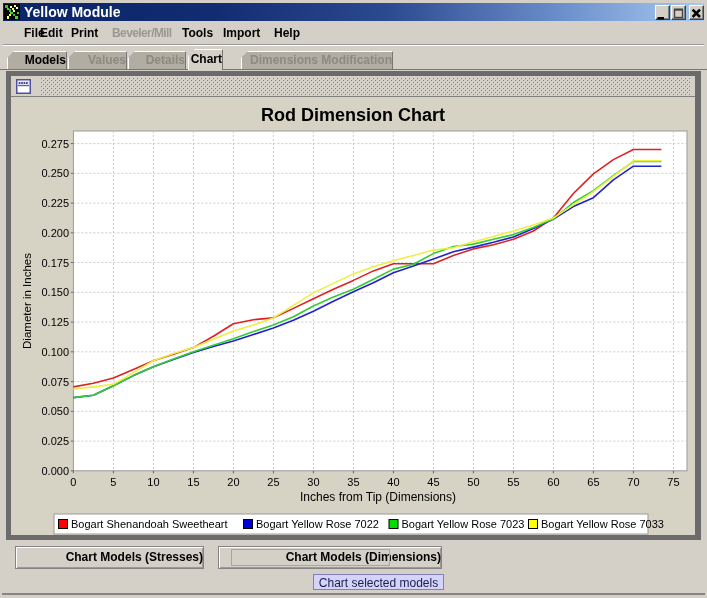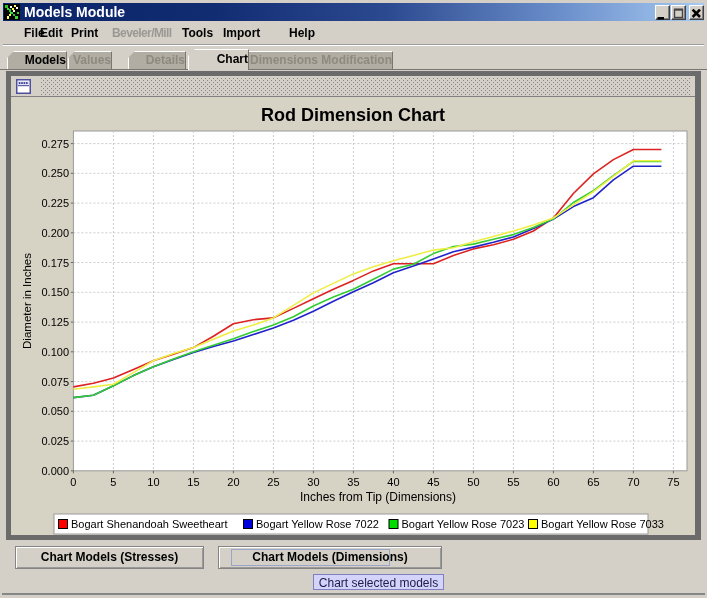--- a/index.html
+++ b/index.html
@@ -6,21 +6,21 @@
 #titlebar{left:3px;top:3px;width:701px;height:18px;background:linear-gradient(90deg,#0a246a 0%,#122c72 30%,#2c4a90 55%,#6c90cc 80%,#a6caf0 100%)}
 #title{left:24px;top:3px;height:18px;line-height:19px;color:#fff;font-size:14px;font-weight:bold}
 .wbtn{top:5px;width:15px;height:15px;background:#d4d0c8;border-top:1px solid #fff;border-left:1px solid #fff;border-right:1px solid #404040;border-bottom:1px solid #404040;box-shadow:inset -1px -1px 0 #808080}
 #menubar{left:3px;top:22px;width:701px;height:23px;background:#d4d0c8;border-bottom:1px solid #9a9a9a;box-shadow:0 1px 0 #ffffff}
 .mi{position:absolute;top:22px;height:22px;line-height:22px;font-size:12px;font-weight:bold;color:#000}
 #tabline{left:0;top:69px;width:707px;height:1px;background:#7a7572}
 .tab{position:absolute;font-size:12px;font-weight:bold;text-align:right;background:#b1ada3;border-top:1px solid #fff;border-left:1px solid #fff;border-right:1px solid #7a7572;clip-path:polygon(0 7px,7px 0,100% 0,100% 100%,0 100%)}
 #frame{left:6px;top:71px;width:695px;height:469px;background:#6b6b6b}
 #toolbar{left:11px;top:76px;width:684px;height:21px;background:#d4d0c8;border-bottom:1px solid #808080}
 
-.btn{top:546px;height:23px;background:#d4d0c8;border:1px solid #848484;box-shadow:inset 1px 1px 0 #fff,inset -1px -1px 0 #9a9a9a;font-size:12px;font-weight:bold;text-align:center;line-height:21px;color:#000}
+.btn{top:546px;height:23px;background:#d4d0c8;border:1px solid #848484;box-shadow:inset 1px 1px 0 #fff,inset -1px -1px 0 #9a9a9a;font-size:12px;font-weight:bold;text-align:right;line-height:21px;color:#000}
 #focus{left:231px;top:549px;width:159px;height:17px;border:1px solid #9aa6c8}
 #tooltip{left:313px;top:574px;width:131px;height:16px;background:#d4d4fa;border:1px solid #8080c0;font-size:12px;color:#202050;text-align:center;line-height:16px}
 #botline{left:2px;top:593px;width:703px;height:2px;background:#868686}
 </style></head>
 <body>
 <div class="abs" id="titlebar"></div>
 <svg class="abs" style="left:4px;top:4px" width="16" height="16" viewBox="0 0 16 16">
 <rect width="16" height="16" fill="#000"></rect>
 <rect x="1" y="1" width="3" height="3" fill="#22cc22"></rect>
     <rect x="3" y="4" width="2" height="2" fill="#33dd33"></rect>
@@ -30,45 +30,45 @@
     <rect x="11" y="12" width="3" height="3" fill="#33dd33"></rect>
 <rect x="10" y="1" width="2" height="2" fill="#ffff66"></rect>
     <rect x="12" y="3" width="2" height="2" fill="#ffffff"></rect>
 <rect x="8" y="4" width="2" height="2" fill="#ffff44"></rect>
     <rect x="9" y="6" width="2" height="2" fill="#ffffcc"></rect>
 <rect x="5" y="10" width="2" height="2" fill="#ffff44"></rect>
     <rect x="3" y="12" width="2" height="3" fill="#ffff66"></rect>
 <rect x="13" y="8" width="2" height="2" fill="#22dd22"></rect>
     <rect x="6" y="2" width="2" height="2" fill="#ffffff"></rect>
 </svg>
-<div class="abs" id="title">Models Module</div>
+<div class="abs" id="title">Yellow Module</div>
 <div class="abs wbtn" style="left:655px"><svg width="13" height="13" viewBox="0 0 13 13">
       <rect x="1.5" y="10" width="6.5" height="2.5" fill="#000"></rect>
     </svg></div>
 <div class="abs wbtn" style="left:671px"><svg width="13" height="13" viewBox="0 0 13 13">
       <rect x="2.5" y="2.5" width="8" height="8" fill="none" stroke="#444" stroke-width="1.4"></rect>
       <rect x="2" y="1.6" width="9" height="2" fill="#444"></rect>
     </svg></div>
 <div class="abs wbtn" style="left:689px;width:15px"><svg width="13" height="13" viewBox="0 0 13 13">
       <path d="M2.6 2.6 L10 10 M10 2.6 L2.6 10" stroke="#000" stroke-width="2.6" fill="none"></path>
     </svg></div>
 <div class="abs" id="menubar"></div>
 <div class="mi" style="left:24px">File</div>
 <div class="mi" style="left:40px">Edit</div>
 <div class="mi" style="left:71px">Print</div>
 <div class="mi" style="left:112px;color:#9a9892;letter-spacing:-0.6px">Beveler/Mill</div>
 <div class="mi" style="left:182px">Tools</div>
 <div class="mi" style="left:223px">Import</div>
-<div class="mi" style="left:289px">Help</div>
+<div class="mi" style="left:274px">Help</div>
 <div class="abs tab" style="left:7px;top:51px;width:60px;height:18px;line-height:17px;color:#000">Models</div>
-<div class="abs tab" style="left:68px;top:51px;width:44px;height:18px;line-height:17px;color:#8d8a80">Values</div>
+<div class="abs tab" style="left:68px;top:51px;width:59px;height:18px;line-height:17px;color:#8d8a80">Values</div>
 <div class="abs tab" style="left:128px;top:51px;width:58px;height:18px;line-height:17px;color:#8d8a80">Details</div>
 <div class="abs tab" style="left:241px;top:51px;width:152px;height:18px;line-height:17px;color:#8d8a80">Dimensions Modification</div>
 <div class="abs" id="tabline"></div>
-<div class="abs tab" style="left:188px;top:49px;width:61px;height:21px;line-height:19px;color:#000;background:#d4d0c8;z-index:3">Chart</div>
+<div class="abs tab" style="left:188px;top:49px;width:35px;height:21px;line-height:19px;color:#000;background:#d4d0c8;z-index:3">Chart</div>
 <div class="abs" id="frame"></div>
 <div class="abs" id="toolbar"></div>
 <svg class="abs" style="left:41px;top:78px" width="650" height="17" viewBox="0 0 650 17">
     <defs>
       <pattern id="dots" width="4" height="4" patternUnits="userSpaceOnUse">
         <rect x="0" y="0" width="1" height="1" fill="#848484"></rect>
         <rect x="2" y="2" width="1" height="1" fill="#848484"></rect>
       </pattern>
     </defs>
     <rect width="650" height="17" fill="url(#dots)"></rect>

